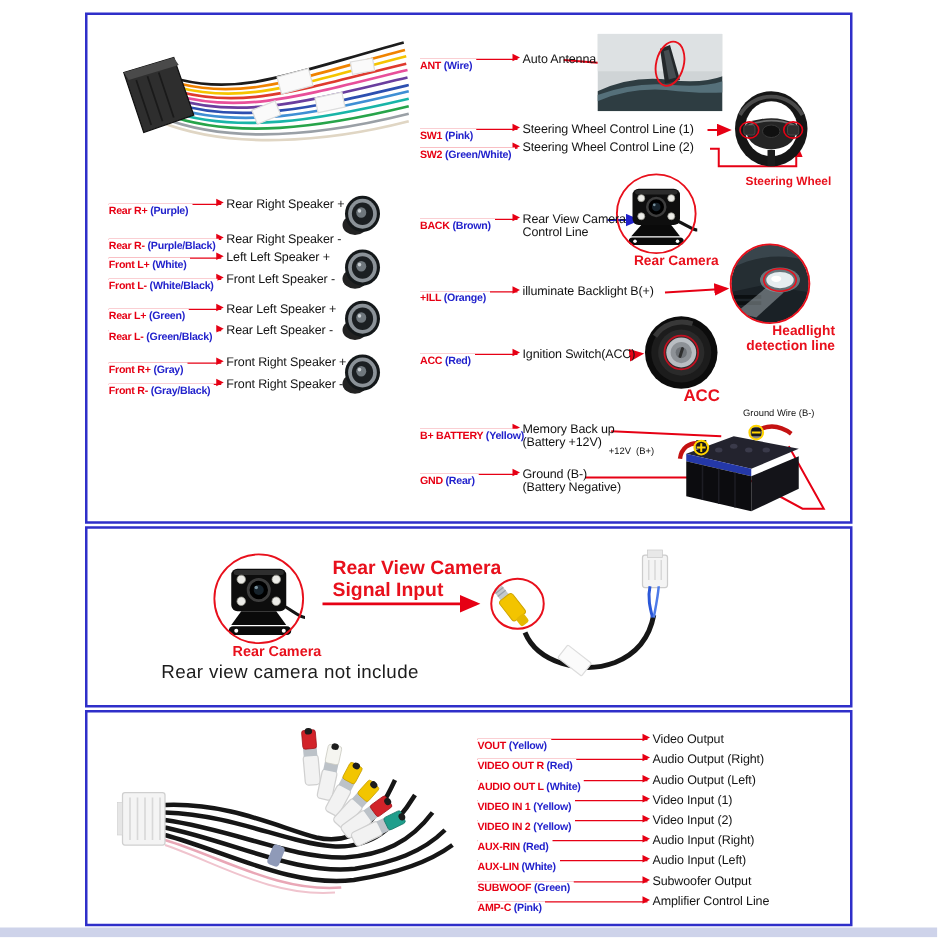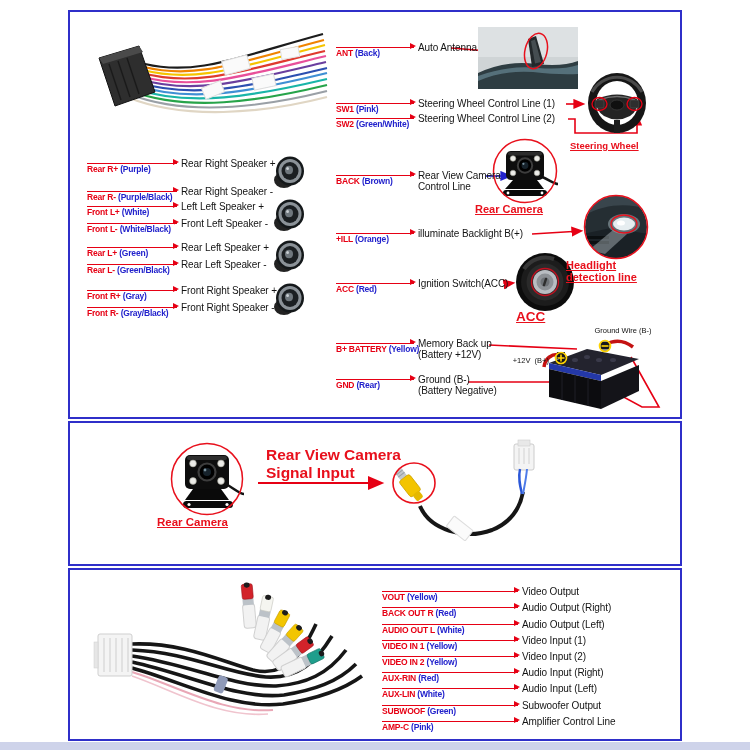--- a/index.html
+++ b/index.html
@@ -14,21 +14,21 @@
   .row .ln i{position:absolute;right:-2px;top:-4.6px;width:0;height:0;
              border:3.4px solid transparent;border-left:6px solid #e60014;border-right:0;}
   .row .lbl{position:relative;z-index:2;background:#fff;padding-right:3px;
             font-weight:bold;font-size:8.5px;letter-spacing:-0.2px;color:#e60014;}
   .row .lbl .cw{color:#2222cc;}
   .row .desc{position:absolute;top:0;font-weight:normal;font-size:10px;line-height:11px;
              letter-spacing:-0.1px;color:#141414;z-index:2;}
   .sp .ln{width:90px}.sp .desc{left:94px}
   .rr .ln{width:78px}.rr .desc{left:82px}
   .br .ln{width:136px}.br .desc{left:140px}
-  .cap{position:absolute;color:#e8101c;font-weight:bold;text-align:left;z-index:4;line-height:1.08;text-decoration:underline;}
+  .cap{position:absolute;color:#e8101c;font-weight:bold;text-align:right;z-index:4;line-height:1.08;}
   .blk{position:absolute;color:#111;font-weight:normal;z-index:4;white-space:nowrap;}
   .img{position:absolute;z-index:2;}
   #overlay{position:absolute;left:0;top:0;z-index:1;pointer-events:none;}
   #strip{position:absolute;left:0;top:742px;width:750px;height:8px;background:#ced3ea;}
   #p2title{position:absolute;left:266px;top:446px;color:#e8101c;font-weight:bold;
            font-size:15.5px;line-height:18px;z-index:4;}
   #p2note{position:absolute;left:129px;top:529px;color:#1c1c1c;font-weight:500;
           font-size:15px;letter-spacing:.3px;z-index:4;}
 </style>
 </head>
@@ -170,21 +170,21 @@
     <ellipse cx="18" cy="17" rx="11.5" ry="12" fill="#8b9298"></ellipse>
       <ellipse cx="18" cy="17" rx="8.5" ry="9" fill="#1b1f22"></ellipse>
     <ellipse cx="17" cy="16" rx="4" ry="4.2" fill="#6f777d"></ellipse>
       <ellipse cx="15.6" cy="14.6" rx="1.4" ry="1.5" fill="#c8ced2"></ellipse>
   </svg>
 
   <div class="row rr" style="left:336px;top:42px">
     <span class="ln">
         <i></i>
       </span>
-    <span class="lbl"><span>ANT</span> <span class="cw">(Back)</span></span>
+    <span class="lbl"><span>ANT</span> <span class="cw">(Wire)</span></span>
     <span class="desc">Auto Antenna</span>
   </div>
   <div class="row rr" style="left:336px;top:98px">
     <span class="ln">
         <i></i>
       </span>
     <span class="lbl"><span>SW1</span> <span class="cw">(Pink)</span></span>
     <span class="desc">Steering Wheel Control Line (1)</span>
   </div>
   <div class="row rr" style="left:336px;top:113px">
@@ -306,21 +306,21 @@
     <circle cx="31" cy="31" r="18.5" fill="#2a2a2a"></circle>
     <circle cx="31" cy="31" r="13.5" fill="none" stroke="#c01020" stroke-width="1.4"></circle>
     <circle cx="31" cy="31" r="12" fill="#b9bdc2"></circle>
     <circle cx="31" cy="31" r="8.5" fill="#8d9196"></circle>
     <circle cx="31" cy="31" r="4.5" fill="#6d7176"></circle>
     <rect x="29.8" y="26.5" width="2.4" height="9" rx="1.2" fill="#2e2e2e" transform="rotate(18 31 31)"></rect>
   </svg>
   <div class="cap" style="left:516px;top:310px;width:60px;font-size:13.5px">ACC</div>
 
   <div class="blk" style="left:573px;top:326px;width:100px;font-size:7.5px;text-align:center">Ground Wire (B-)</div>
-  <div class="blk" style="left:487px;top:356px;width:62px;font-size:7.5px;text-align:right;white-space:pre">+12V  (B+)</div>
+  <div class="blk" style="left:487px;top:356px;width:62px;font-size:7.5px;text-align:left;white-space:pre">+12V  (B+)</div>
   <svg class="img" style="left:541px;top:333px" width="105" height="80" viewBox="0 0 105 80">
     <path d="M20,22 C10,20 4,26 3,34" stroke="#c41212" stroke-width="3.5" fill="none"></path>
     <path d="M64,12 C74,6 84,8 92,14" stroke="#c41212" stroke-width="3.5" fill="none"></path>
     <polygon points="8,30 46,16 98,26 60,42" fill="#23232e"></polygon>
     <ellipse cx="34" cy="27" rx="3" ry="2" fill="#3a3a4a"></ellipse>
       <ellipse cx="46" cy="24" rx="3" ry="2" fill="#3a3a4a"></ellipse>
     <ellipse cx="58" cy="27" rx="3" ry="2" fill="#3a3a4a"></ellipse>
       <ellipse cx="72" cy="27" rx="3" ry="2" fill="#3a3a4a"></ellipse>
     <polygon points="8,30 60,42 60,48 8,36" fill="#2438a8"></polygon>
     <polygon points="8,36 60,48 60,76 8,64" fill="#0c0c0f"></polygon>
@@ -349,20 +349,21 @@
     <rect x="13" y="59" width="50" height="7" rx="3.5" fill="#0a0a0a"></rect>
     <circle cx="19" cy="62.5" r="1.6" fill="#fff"></circle>
       <circle cx="57" cy="62.5" r="1.6" fill="#fff"></circle>
     <circle cx="37" cy="37" r="35.5" fill="none" stroke="#e8101c" stroke-width="1.5"></circle>
   </svg>
   <div class="cap" style="left:157px;top:516px;width:100px;font-size:11.5px">Rear Camera</div>
   <div id="p2title">
     <span>Rear View Camera</span><br>
     <span>Signal Input</span>
   </div>
+  <div id="p2note">Rear view camera not include</div>
 
   <svg class="img" style="left:390px;top:438px" width="155" height="115" viewBox="0 0 155 115">
     <path d="M30,68 C40,92 75,102 102,92 C122,84 130,70 133,54" stroke="#161616" stroke-width="4" fill="none"></path>
     <rect x="58" y="84" width="24" height="13" rx="1" fill="#fbfbfb" stroke="#ddd" transform="rotate(38 70 90)"></rect>
     <g transform="translate(28,58) rotate(-38)">
       <rect x="-4" y="-32" width="8" height="9" fill="#c3c8cd"></rect>
       <path d="M-4,-30 L4,-30 M-4,-27 L4,-27" stroke="#9aa0a6" stroke-width="1"></path>
       <rect x="-6.5" y="-23" width="13" height="20" rx="2.5" fill="#f3c400" stroke="#cfa400" stroke-width="0.8"></rect>
       <rect x="-4" y="-4" width="8" height="8" rx="2" fill="#e5b800"></rect>
     </g>
@@ -428,21 +429,21 @@
     <span class="ln">
         <i></i>
       </span>
     <span class="lbl"><span>VOUT</span> <span class="cw">(Yellow)</span></span>
     <span class="desc">Video Output</span>
   </div>
   <div class="row br" style="left:382px;top:602px">
     <span class="ln">
         <i></i>
       </span>
-    <span class="lbl"><span>BACK OUT R</span> <span class="cw">(Red)</span></span>
+    <span class="lbl"><span>VIDEO OUT R</span> <span class="cw">(Red)</span></span>
     <span class="desc">Audio Output (Right)</span>
   </div>
   <div class="row br" style="left:382px;top:619px">
     <span class="ln">
         <i></i>
       </span>
     <span class="lbl"><span>AUDIO OUT L</span> <span class="cw">(White)</span></span>
     <span class="desc">Audio Output (Left)</span>
   </div>
   <div class="row br" style="left:382px;top:635px">

